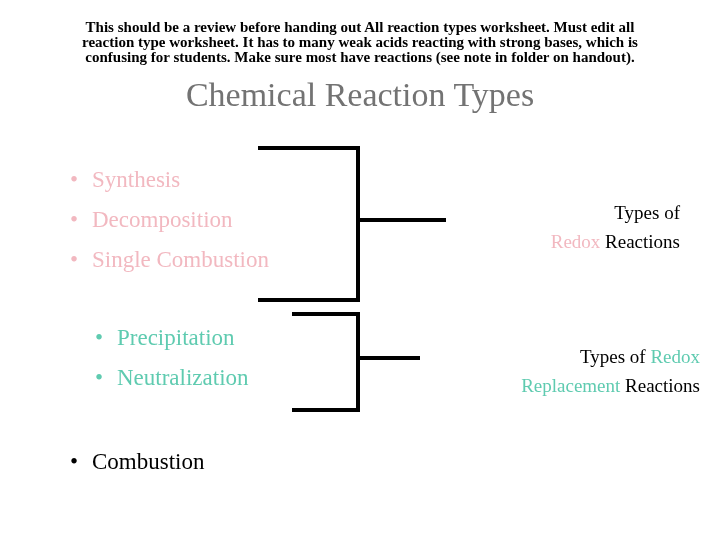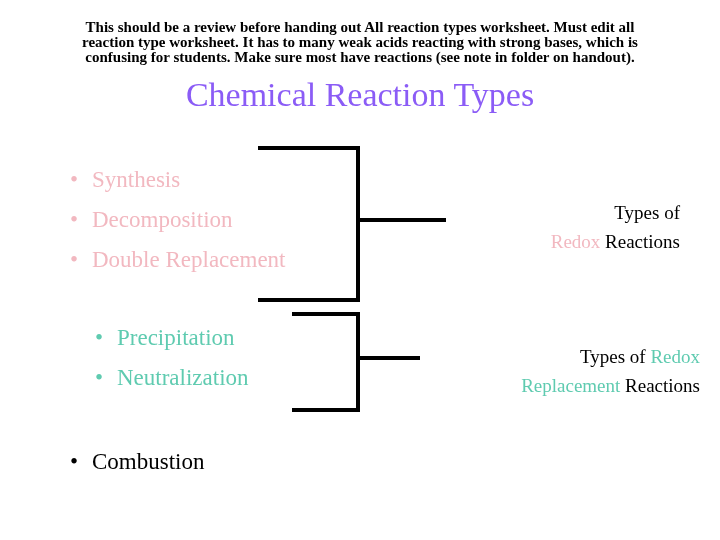--- a/index.html
+++ b/index.html
@@ -29,21 +29,21 @@
   }
   .title {
     position: absolute;
     left: 0;
     top: 74px;
     width: 720px;
     text-align: center;
     font-family: "Liberation Serif", serif;
     font-size: 34px;
     line-height: 42px;
-    color: #8b5cf6;
+    color: #737373;
   }
   .bullets {
     position: absolute;
     font-family: "Liberation Serif", serif;
     font-size: 23px;
     line-height: 40px;
   }
   .bullets .item {
     white-space: nowrap;
   }
@@ -122,21 +122,21 @@
 </head>
 <body>
 
 <div class="note">This should be a review before handing out All reaction types worksheet.  Must edit all reaction type worksheet.  It has to many weak acids reacting with strong bases, which is confusing for students.  Make sure most have reactions (see note in folder on handout).</div>
 
 <div class="title">Chemical Reaction Types</div>
 
 <div class="bullets" id="group-redox">
   <div class="item"><span class="dot">•</span><span>Synthesis</span></div>
   <div class="item"><span class="dot">•</span><span>Decomposition</span></div>
-  <div class="item"><span class="dot">•</span><span>Double Replacement</span></div>
+  <div class="item"><span class="dot">•</span><span>Single Combustion</span></div>
 </div>
 
 <div class="bullets" id="group-double">
   <div class="item"><span class="dot">•</span><span>Precipitation</span></div>
   <div class="item"><span class="dot">•</span><span>Neutralization</span></div>
 </div>
 
 <div class="bullets" id="group-combustion">
   <div class="item"><span class="dot">•</span><span>Combustion</span></div>
 </div>

